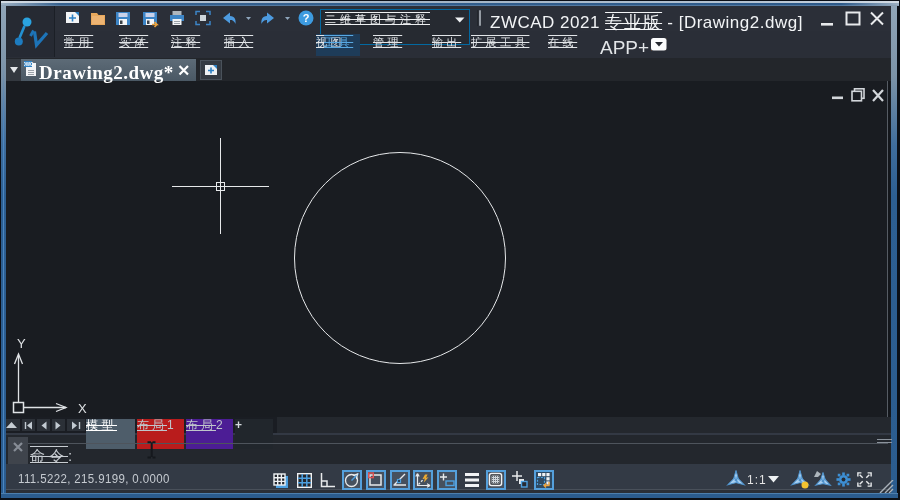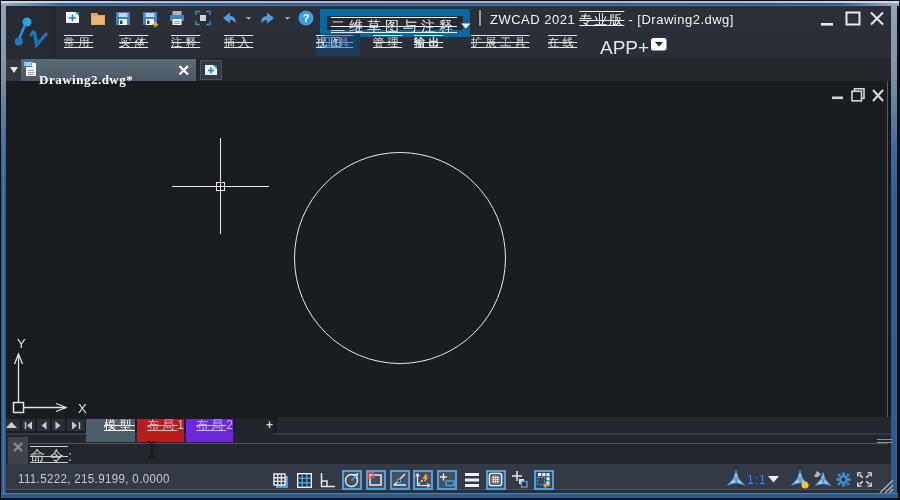--- a/index.html
+++ b/index.html
@@ -17,40 +17,40 @@
 #ribbon{left:6px;top:31px;width:888px;height:27px;background:#2a2e37;}
 #docrow{left:6px;top:58px;width:888px;height:23px;background:#23262b;}
 #draw{left:6px;top:81px;width:881px;height:336px;background:#191c21;}
 #drawgap{left:887px;top:81px;width:7px;height:336px;z-index:4;background:#14171c;border-left:1px solid #565c64;}
 #layoutrow{left:6px;top:417px;width:888px;height:16px;background:#24282e;}
 #cmd{left:6px;top:433px;width:888px;height:31px;background:#23272d;border-top:2px solid #333944;}
 #status{left:6px;top:464px;width:888px;height:29px;background:#333a45;}
 
 #logo{left:6px;top:6px;width:49px;height:51px;background:#262a33;border-right:1px solid #1b1f26;}
 
-#wsbox{left:320px;top:9px;width:150px;height:28px;border:7px solid #0369a1;background:#262a31;color:#eef0f2;font-size:14px;}
-#tbartext{left:490px;top:11px;color:#f2f4f6;font-size:13px;white-space:nowrap;letter-spacing:0.5px;}
+#wsbox{left:320px;top:9px;width:150px;height:36px;border:1px solid #0369a1;background:#262a31;color:#eef0f2;font-size:11px;}
+#tbartext{left:490px;top:11px;color:#f2f4f6;font-size:17px;white-space:nowrap;letter-spacing:0.5px;}
 
 .rtab{top:35px;height:20px;color:#e2e5e8;font-size:11px;white-space:nowrap;}
 #tabsel{left:316px;top:34px;width:44px;height:22px;background:#1e3c59;}
 
 #docdrop{left:6px;top:59px;width:17px;height:22px;background:#33383f;}
 #doctab{left:21px;top:59px;width:175px;height:22px;background:linear-gradient(180deg,#5d6b77 0,#4a5864 100%);}
-#doctxt{left:18px;top:13px;font-family:"Liberation Serif",serif;font-weight:bold;font-size:13px;color:#fff;white-space:nowrap;letter-spacing:0.5px;}
+#doctxt{left:18px;top:3px;font-family:"Liberation Serif",serif;font-weight:bold;font-size:19px;color:#fff;white-space:nowrap;letter-spacing:0.5px;}
 #newtab{left:200px;top:60px;width:22px;height:20px;background:#343a42;border:1px solid #4a525b;}
 
 .lbtn{top:419px;height:12px;background:#2b3037;}
-.ltab{top:419px;height:23px;font-size:12px;color:#bfc5cb;text-align:right;}
+.ltab{top:419px;height:30px;font-size:12px;color:#bfc5cb;text-align:left;}
 .ltab.cj,.ltab .cj{text-decoration-line:underline line-through;}
 
 #cmdclose{left:8px;top:437px;width:20px;height:27px;background:#3f444c;}
 #cmdtxt{left:30px;top:447px;font-size:15px;color:#c8cdd2;}
 
 #coords{left:18px;top:472px;font-size:12.5px;color:#c5cad0;letter-spacing:0.4px;white-space:nowrap;transform:scaleX(0.92);transform-origin:0 0;}
-#scale11{left:747px;top:473px;font-size:12px;color:#3b82f6;letter-spacing:1px;}
+#scale11{left:747px;top:473px;font-size:12px;color:#e5e5e5;letter-spacing:1px;}
 .sbox{top:470px;width:20px;height:20px;border:2px solid #55a0dc;background:#46505e;}
 </style>
 </head><body>
 <div id="w">
 <div id="ringtop"></div>
     <div id="ringtop2"></div>
     <div id="ringtop3"></div>
 <div style="left:3px;top:60px;width:1px;height:433px;z-index:6;background:linear-gradient(180deg,rgba(88,140,196,0) 0,#4a86c2 80px,#4a86c2 100%);"></div>
     <div id="ringL"></div>
     <div id="ringR"></div>
@@ -144,21 +144,21 @@
 </svg>
 
 <div id="tabsel"></div>
 <div class="rtab cj" style="left:64px;letter-spacing:3.6px;">常用</div>
 <div class="rtab cj" style="left:119px;letter-spacing:3.6px;font-style:italic;">实体</div>
 <div class="rtab cj" style="left:171px;letter-spacing:3.6px;text-align:center;">注释</div>
 <div class="rtab cj" style="left:224px;letter-spacing:3.6px;">插入</div>
 <div class="rtab cj" style="left:276px;letter-spacing:3.6px;margin-left:40px;">视图</div>
 <div class="rtab cj" style="left:324px;letter-spacing:3.6px;color:#58a8e2;">工具</div>
 <div class="rtab cj" style="left:373px;letter-spacing:3.6px;">管理</div>
-<div class="rtab cj" style="left:414px;letter-spacing:3.6px;font-weight:bold;">输出</div>
+<div class="rtab cj" style="left:432px;letter-spacing:3.6px;">输出</div>
 <div class="rtab cj" style="left:471px;letter-spacing:3.6px;">扩展工具</div>
 <div class="rtab cj" style="left:548px;letter-spacing:3.6px;font-family:Liberation Serif, serif;">在线</div>
 <div class="rtab" style="left:600px;font-size:19px;top:37px;">APP+</div>
 <svg style="left:651px;top:38px" width="16" height="13" viewBox="0 0 16 13">
  <rect x="0" y="0" width="15.5" height="12.5" rx="2.5" fill="#fbfcfd"></rect>
  <path d="M4 4 h8 l-4 4.5 Z" fill="#23272e"></path>
  <rect x="-1" y="-1" width="17.5" height="14.5" rx="3" fill="none" stroke="#d08a3e" stroke-width="0.8" stroke-dasharray="1.5 2" opacity="0.55"></rect>
 </svg>
 <div id="docdrop"></div>
 <svg style="left:10px;top:67px" width="9" height="7">
@@ -229,21 +229,21 @@
     </svg>
 <svg style="left:52px;top:421px" width="13" height="9" viewBox="0 0 13 9">
       <path d="M3.5 0.5 L8.5 4.5 L3.5 8.5 Z" fill="#c2cad1"></path>
     </svg>
 <svg style="left:67px;top:421px" width="18" height="9" viewBox="0 0 18 9">
       <path d="M5 0.5 L10 4.5 L5 8.5 Z" fill="#c2cad1"></path>
       <path d="M12.5 1 v7" stroke="#c2cad1" stroke-width="1.4"></path>
     </svg>
 <div class="ltab cj" style="left:86px;width:49px;background:#4e5d6a;color:#fff;line-height:13px;letter-spacing:3.5px;">模型</div>
 <div class="ltab" style="left:137px;width:47px;background:#b91c1c;line-height:13px;"><span class="cj" style="position:static;letter-spacing:3px;">布局</span>1</div>
-<div class="ltab" style="left:186px;width:47px;background:#6d28d9;line-height:13px;"><span class="cj" style="position:static;letter-spacing:3px;">布局</span>2</div>
+<div class="ltab" style="left:186px;width:47px;background:#4c1d95;line-height:13px;"><span class="cj" style="position:static;letter-spacing:3px;">布局</span>2</div>
 <div class="ltab" style="left:235px;width:38px;background:#21262c;line-height:12px;color:#d5dade;font-weight:bold;">+</div>
 <div id="cmdclose"></div>
 <svg style="left:13px;top:442px" width="10" height="10">
       <path d="M1 1 L9 9 M9 1 L1 9" stroke="#878d96" stroke-width="2.2"></path>
     </svg>
 <div style="left:28px;top:443px;width:860px;height:1px;background:#4e545c;"></div>
 <div id="cmdtxt"><span class="cj" style="position:static;letter-spacing:4px;">命令</span>:</div>
 <svg style="left:146px;top:441px" width="11" height="18" viewBox="0 0 11 18">
  <path d="M1.5 1.2 H5 M6.5 1.2 H9.5 M5.7 1.2 V16 M1.5 16.5 H5 M6.5 16.5 H9.5" stroke="#15181d" stroke-width="2" fill="none"></path>
 </svg>

